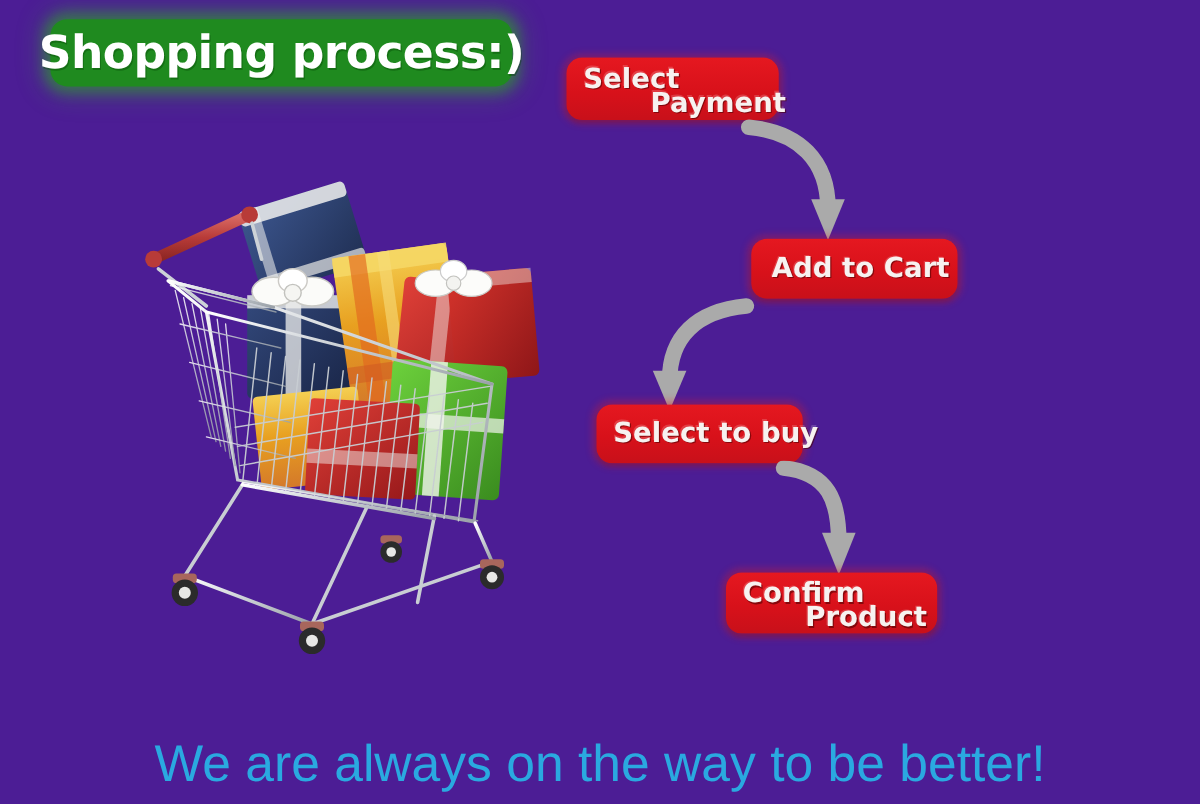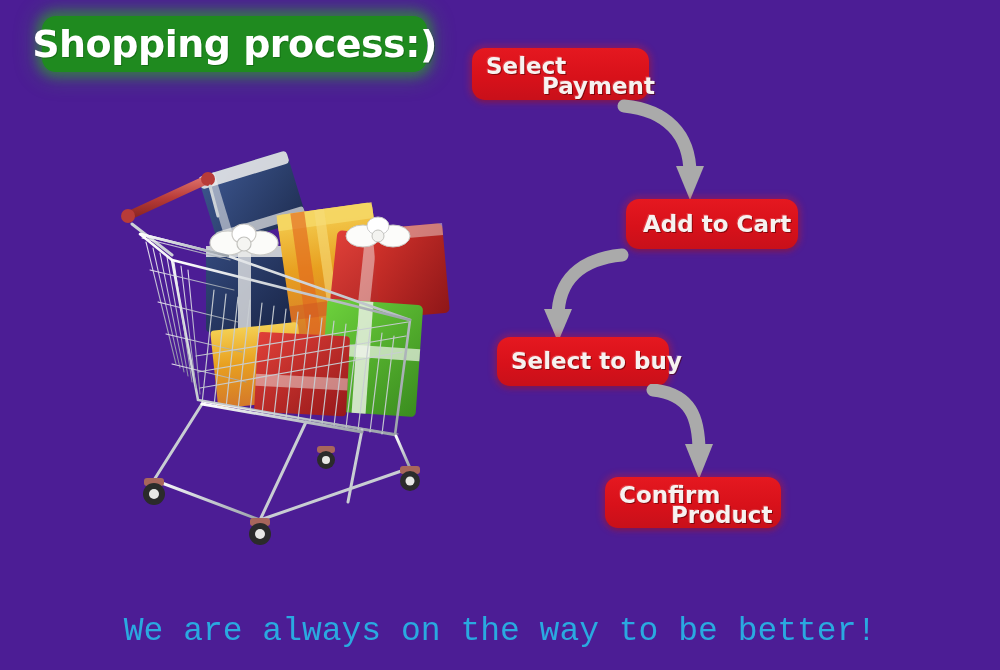--- a/index.html
+++ b/index.html
@@ -105,22 +105,22 @@
   .arrow svg { display: block; }
 
   
   .tagline {
     position: absolute;
     left: 0;
     top: 612px;
     width: 1000px;
     text-align: center;
     color: #2aa9e0;
-    font-family: Liberation Mono, monospace;
-    font-size: 33px;
+    font-family: Liberation Sans, sans-serif;
+    font-size: 43px;
     font-weight: normal;
     line-height: 1.2;
     white-space: nowrap;
   }
 </style>
 </head>
 <body>
 
 <div id="page">
 

